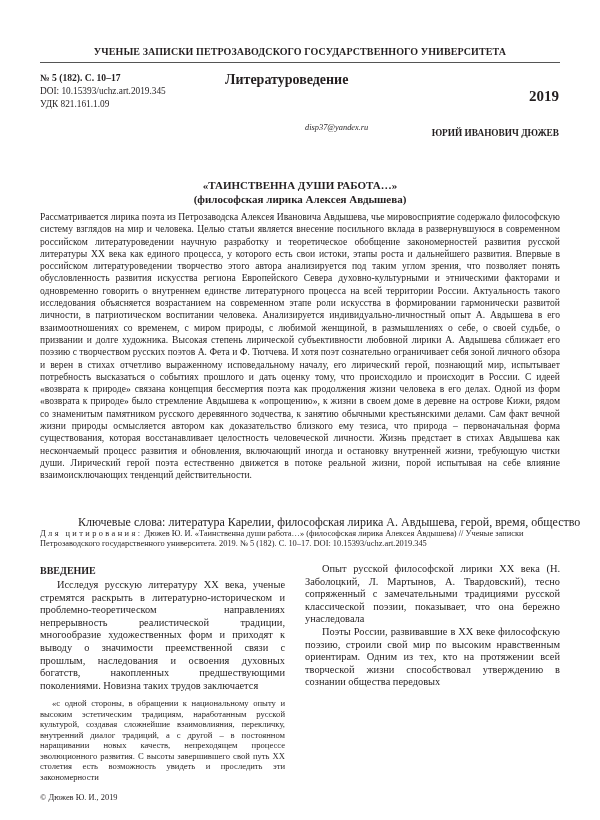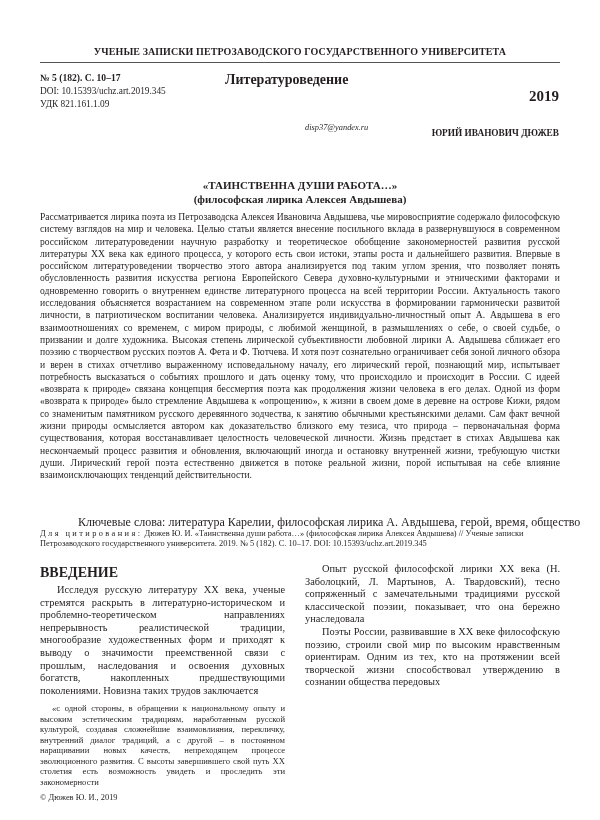--- a/index.html
+++ b/index.html
@@ -20,21 +20,21 @@
   .title { left: 40px; top: 179px; width: 520px; text-align: center; font-weight: bold;
            font-size: 11px; line-height: 13.5px; }
   .abstract { left: 40px; top: 211px; width: 520px; font-size: 9.6px; line-height: 12.3px;
               text-align: justify; }
   .abstract p { margin: 0; }
   .keywords { left: 40px; top: 515px; width: 520px; font-size: 12px; padding-left: 38px; }
   .cite { left: 40px; top: 529px; width: 520px; font-size: 8.4px; line-height: 10.3px; }
   .cite .lbl { letter-spacing: 2.4px; }
   .col-left { left: 40px; top: 565px; width: 245px; }
   .col-right { left: 305px; top: 563px; width: 255px; }
-  .h2 { font-weight: bold; font-size: 14px; margin: 0 0 3px 0; }
+  .h2 { font-weight: bold; font-size: 10px; margin: 0 0 3px 0; }
   .para { font-size: 10.4px; line-height: 12.6px; text-align: justify; text-indent: 17px; margin: 0; }
   .quote { font-size: 8.6px; line-height: 10.5px; text-align: justify; text-indent: 12px; margin: 6px 0 6px 0; }
   .quote.cont { text-indent: 0; margin: 0 0 6px 0; }
   .copyright { left: 40px; top: 793px; font-size: 8.4px; }
 </style>
 </head>
 <body>
 
 <div class="abs journal">УЧЕНЫЕ ЗАПИСКИ ПЕТРОЗАВОДСКОГО ГОСУДАРСТВЕННОГО УНИВЕРСИТЕТА</div>
 <div class="abs rule"></div>

